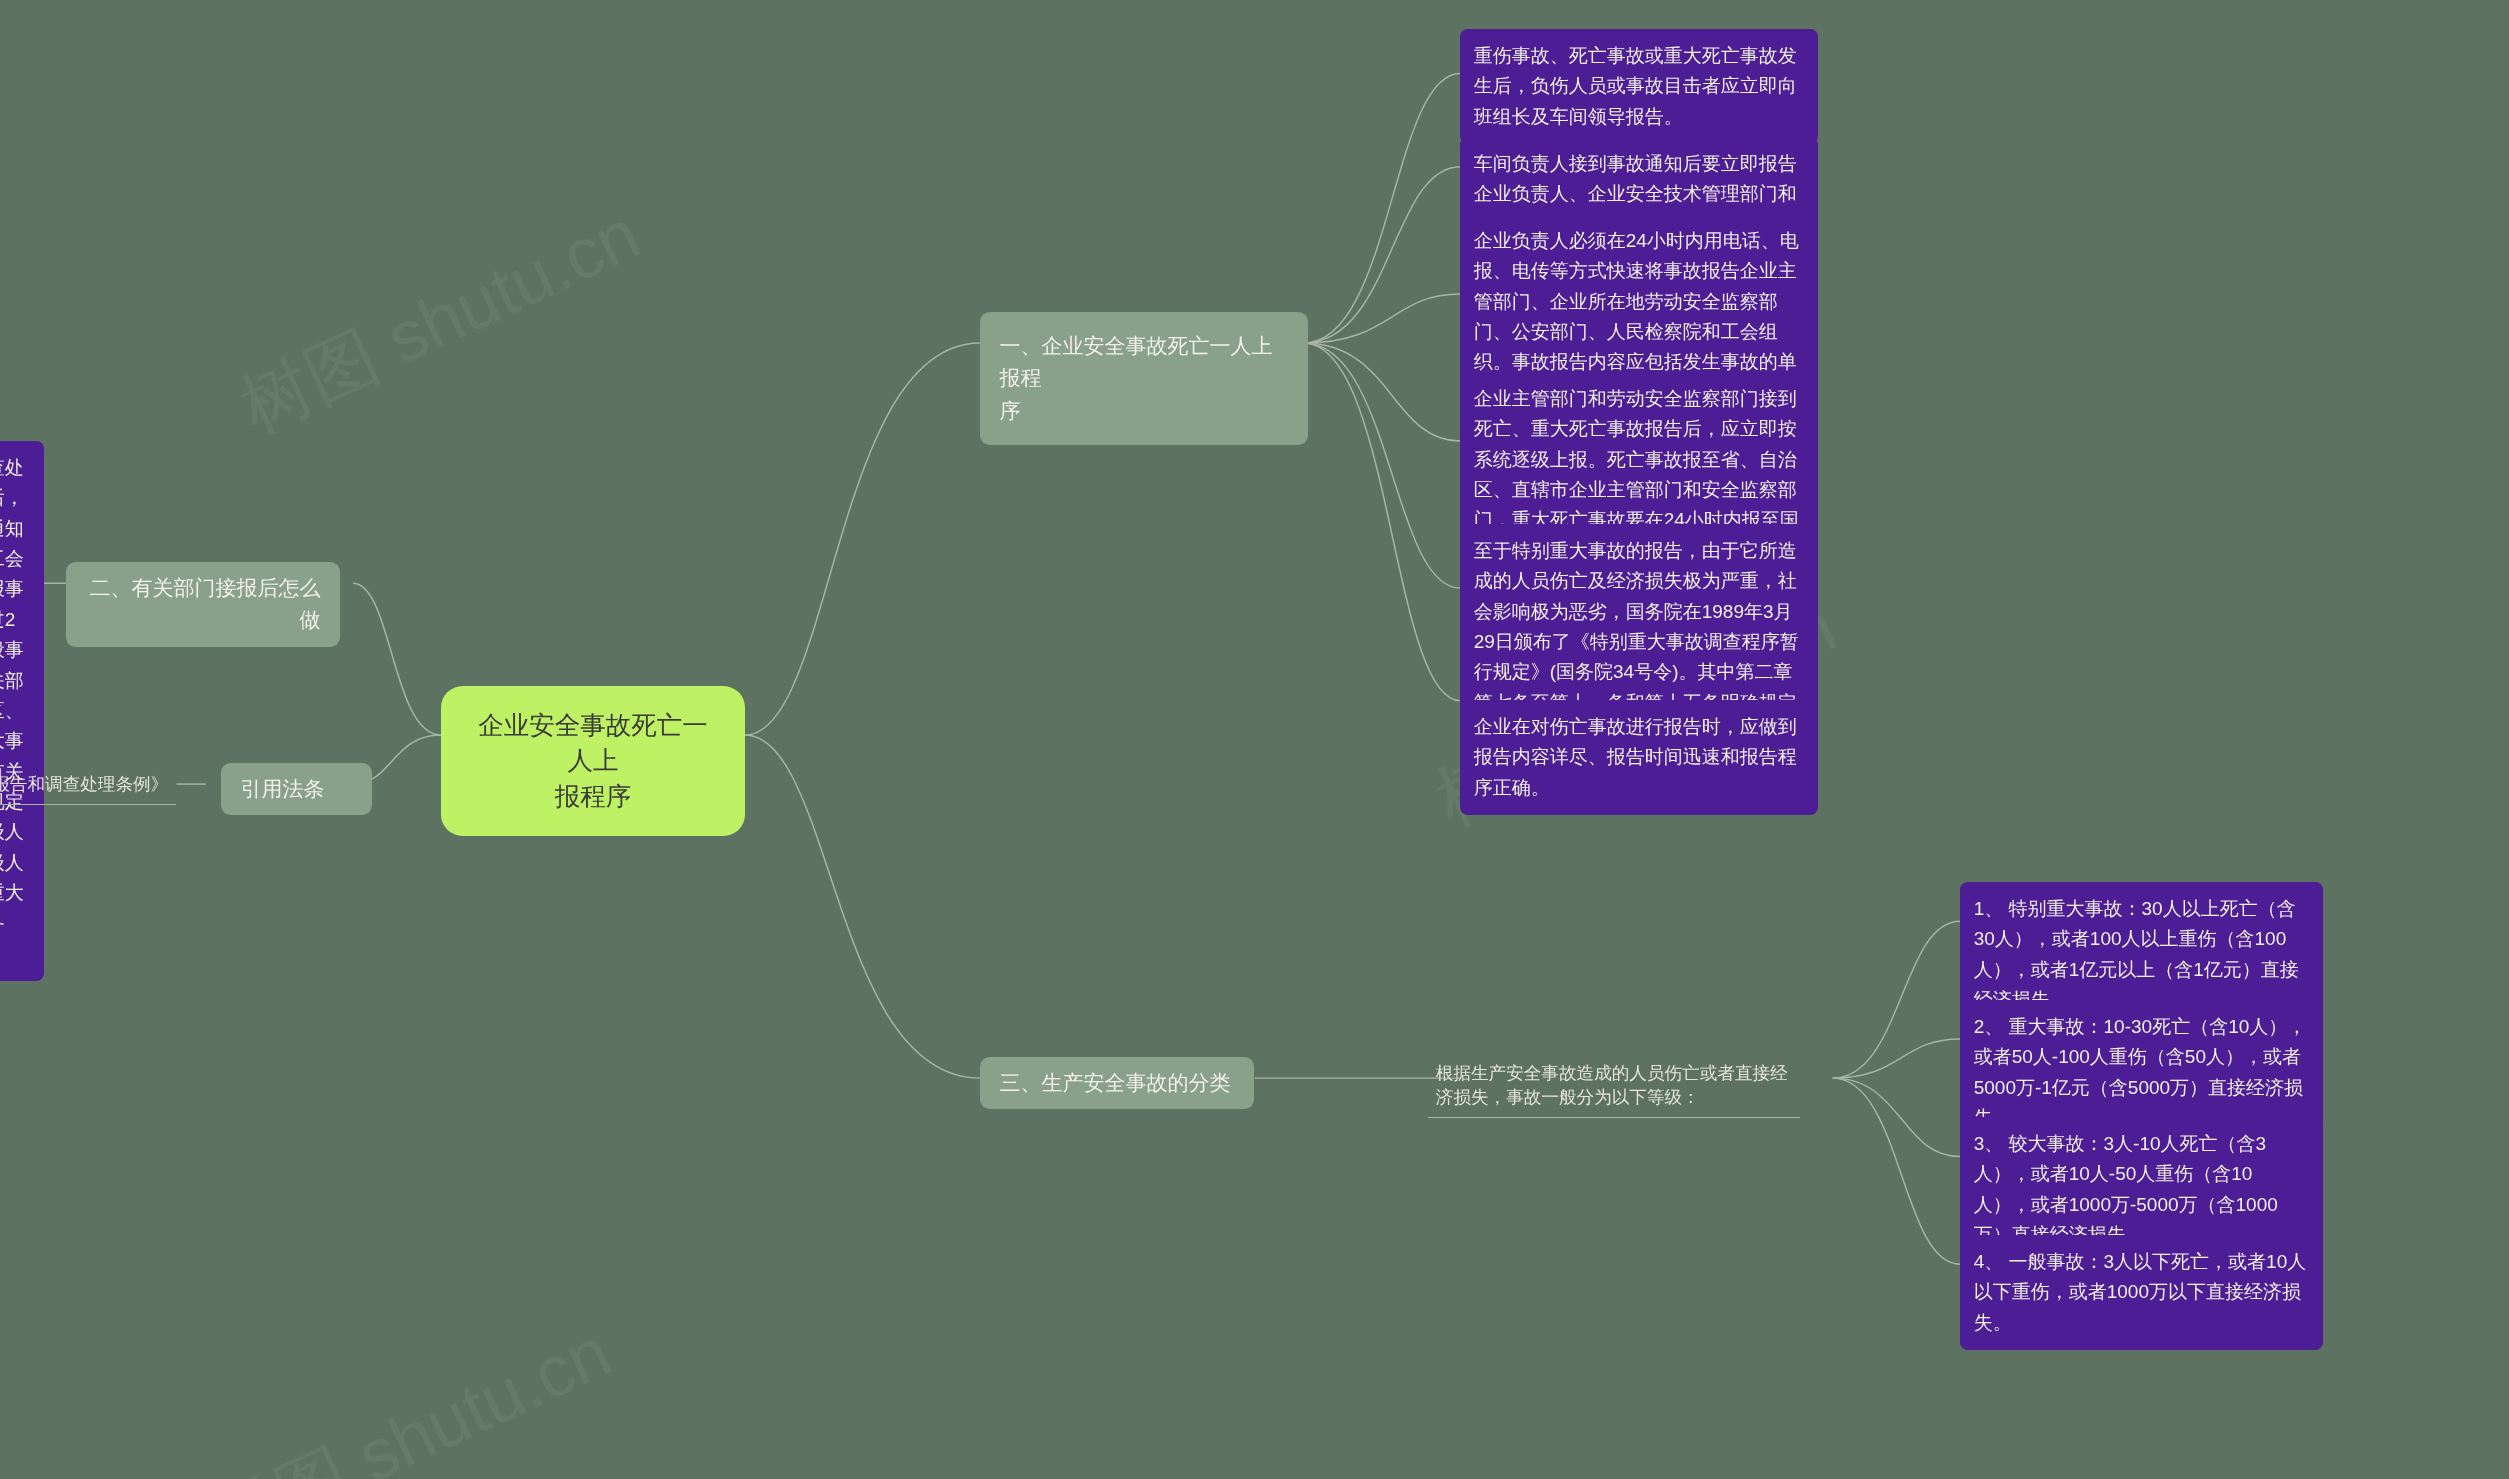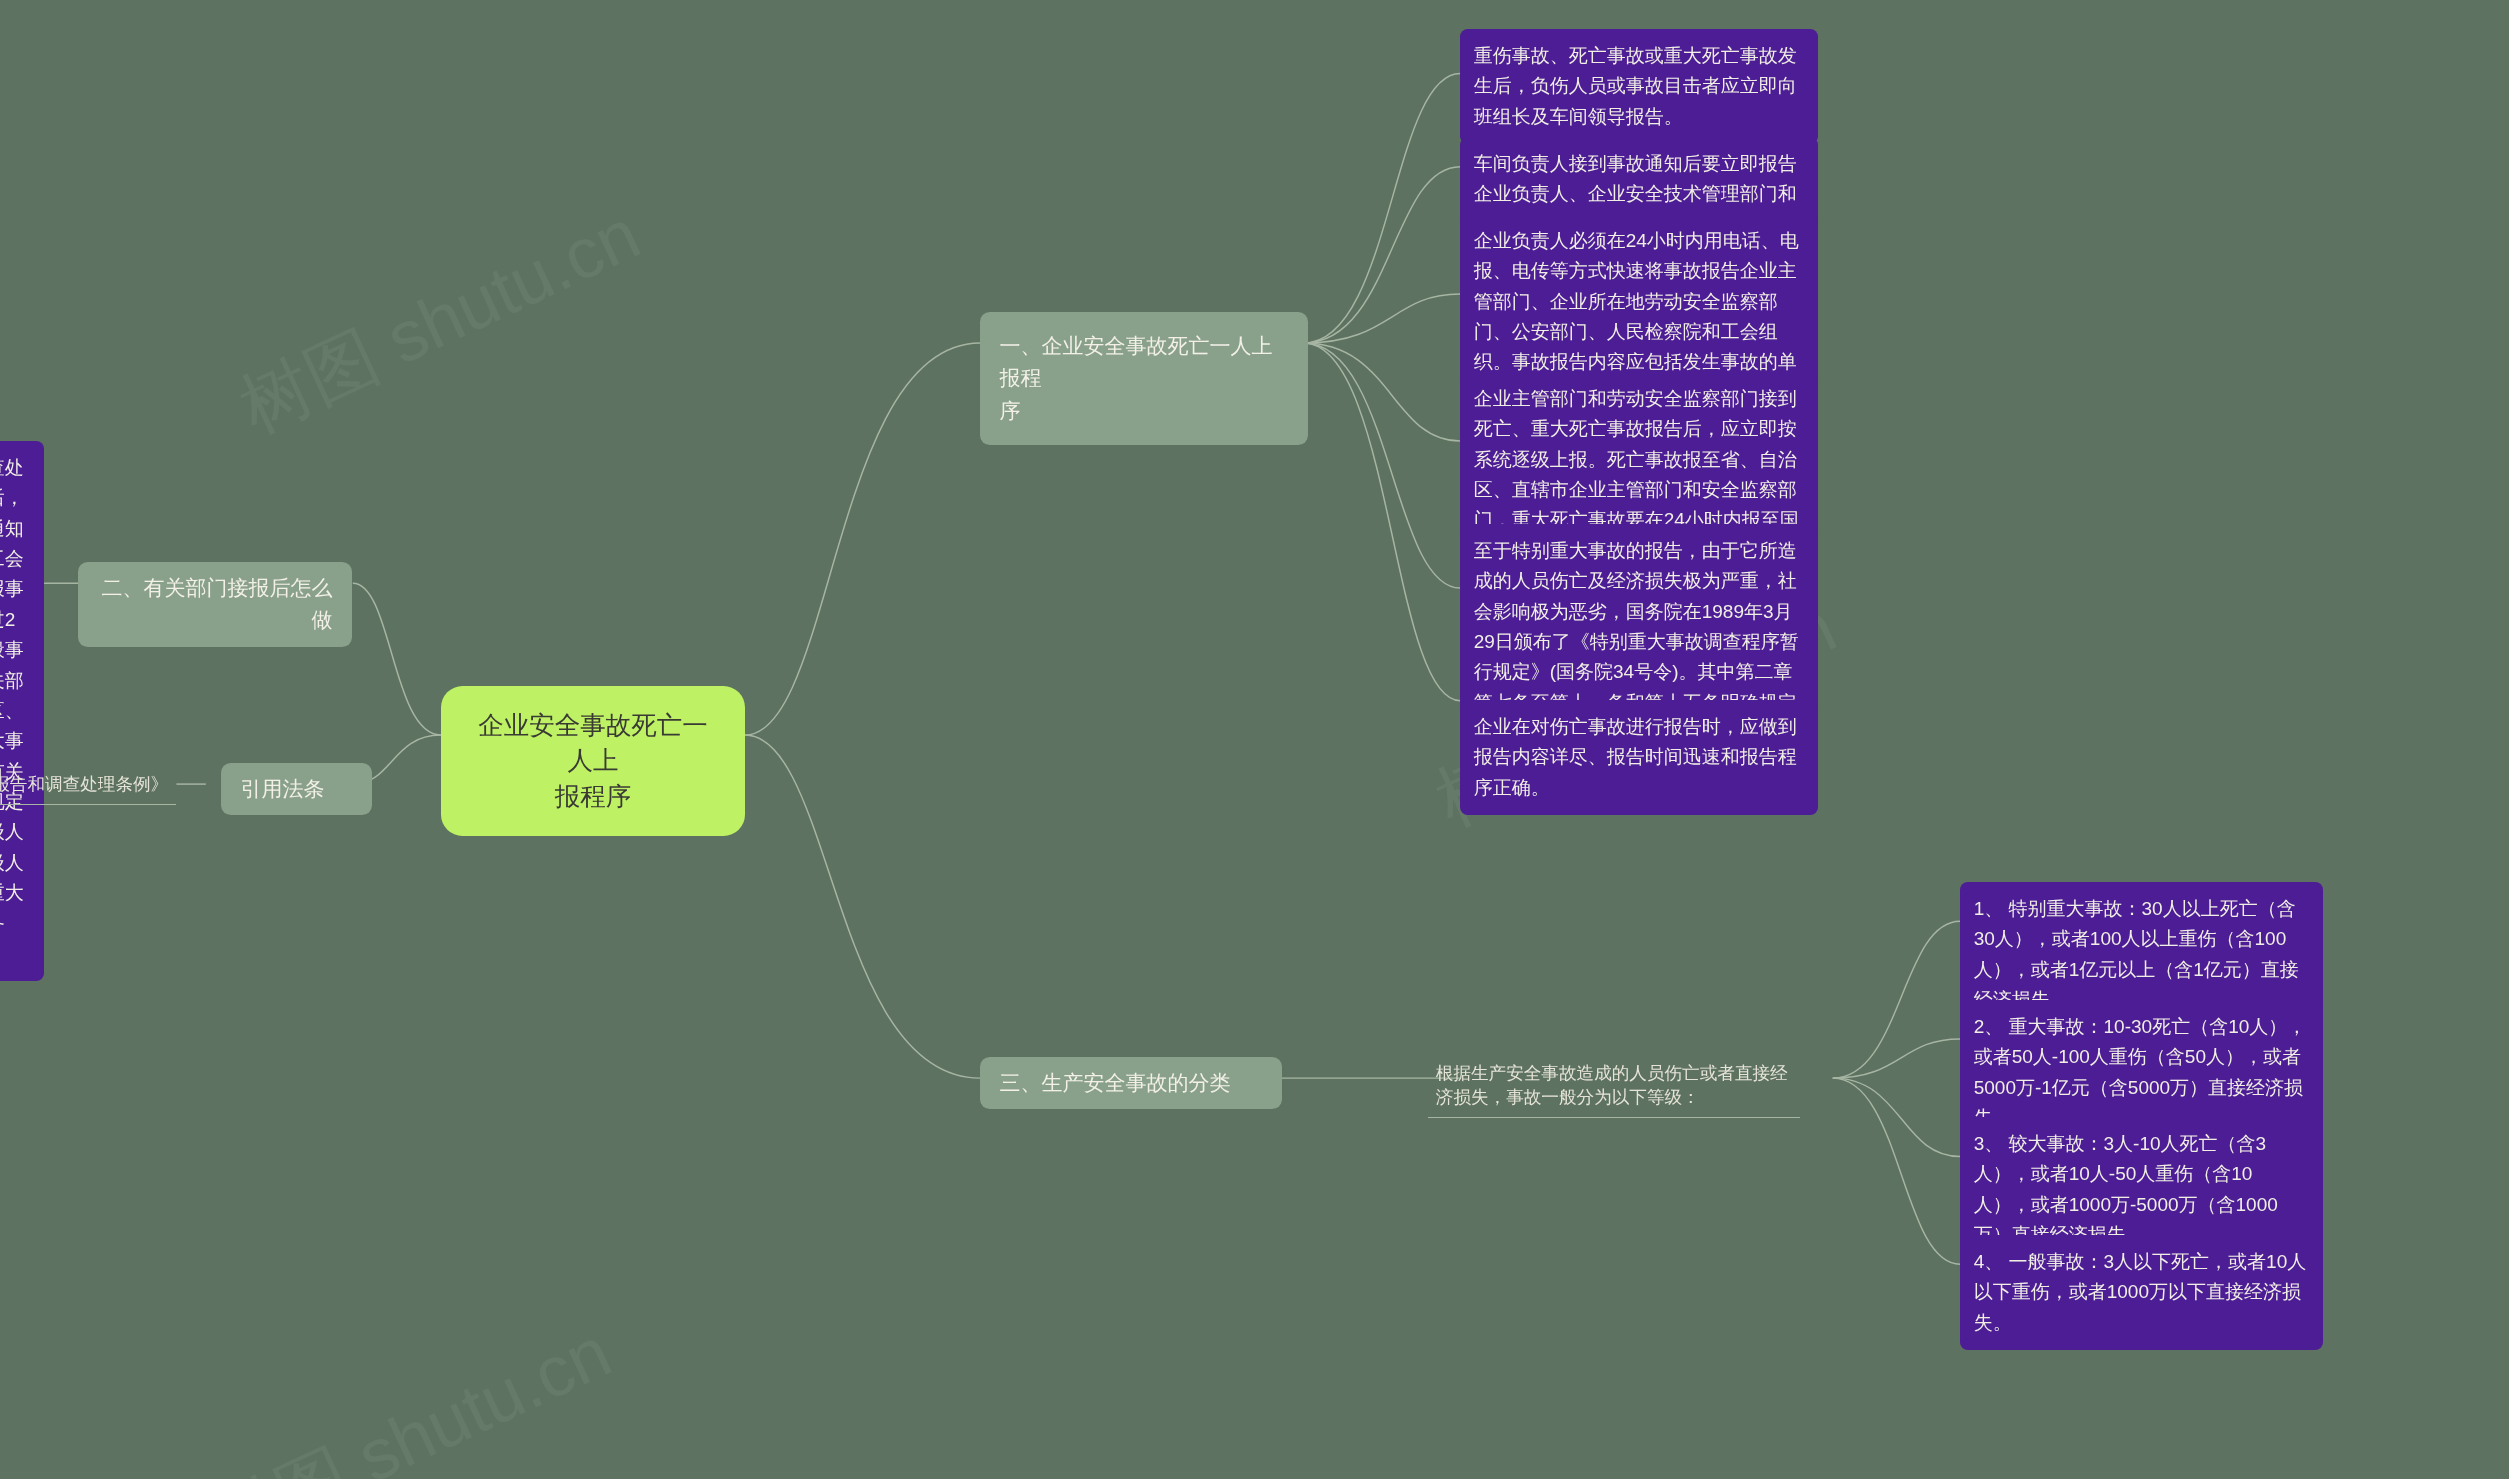--- a/index.html
+++ b/index.html
@@ -121,29 +121,29 @@
   <span>序</span>
 </div>
 
 <div class="node leaf" style="left:1460px; top:29px; width:358px;">重伤事故、死亡事故或重大死亡事故发生后，负伤人员或事故目击者应立即向班组长及车间领导报告。</div>
 <div class="node leaf" style="left:1460px; top:137px; width:358px;">车间负责人接到事故通知后要立即报告企业负责人、企业安全技术管理部门和企业工会。</div>
 <div class="node leaf" style="left:1460px; top:214px; width:358px;">企业负责人必须在24小时内用电话、电报、电传等方式快速将事故报告企业主管部门、企业所在地劳动安全监察部门、公安部门、人民检察院和工会组织。事故报告内容应包括发生事故的单位、事故发生时间、事故地点、伤亡情况、事故简要经过及事故原因初步分析等。</div>
 <div class="node leaf" style="left:1460px; top:372px; width:358px;">企业主管部门和劳动安全监察部门接到死亡、重大死亡事故报告后，应立即按系统逐级上报。死亡事故报至省、自治区、直辖市企业主管部门和安全监察部门，重大死亡事故要在24小时内报至国务院有关主管部门和劳动安全监察部门。</div>
 <div class="node leaf" style="left:1460px; top:524px; width:358px;">至于特别重大事故的报告，由于它所造成的人员伤亡及经济损失极为严重，社会影响极为恶劣，国务院在1989年3月29日颁布了《特别重大事故调查程序暂行规定》(国务院34号令)。其中第二章第七条至第十一条和第十五条明确规定了报告程序与要求。</div>
 <div class="node leaf" style="left:1460px; top:700px; width:358px;">企业在对伤亡事故进行报告时，应做到报告内容详尽、报告时间迅速和报告程序正确。</div>
 
-<div class="node branch" style="left:78px; top:562px; width:274px; text-align:right;">二、有关部门接报后怎么做</div>
+<div class="node branch" style="left:66px; top:562px; width:274px; text-align:right;">二、有关部门接报后怎么做</div>
 
 <div class="node leaf" style="left:-294px; top:441px; width:338px;">依据：《生产安全事故报告和调查处理条例》有关部门接到事故报告后，应当依照规定上报事故情况，并通知公安机关、劳动保障行政部门、工会和人民检察院。有关部门逐级上报事故情况，每级上报的时间不得超过2小时，必要时，可越级上报。一般事故上报至设区的市级人民政府有关部门较大事故逐级上报至省、自治区、直辖市人民政府有关部门特别重大事故、重大事故逐级上报至国务院有关部门报备注：有关部门依照以上规定上报事故情况，应当同时报告本级人民政府。国务院有关部门以及省级人民政府接到发生特别重大事故、重大事故的报告后，应当立即报告国务院。</div>
 
 <div class="node branch" style="left:221px; top:763px; width:151px; text-align:left;">引用法条</div>
 
 <div class="subleaf leaf-underline" style="left:-201px; top:766px; width:377px; text-align:right;">[1]《生产安全事故报告和调查处理条例》</div>
 
-<div class="node branch" style="left:980px; top:1057px; width:302px;">三、生产安全事故的分类</div>
+<div class="node branch" style="left:980px; top:1057px; width:274px;">三、生产安全事故的分类</div>
 
 <div class="subleaf leaf-underline" style="left:1428px; top:1055px; width:372px;">根据生产安全事故造成的人员伤亡或者直接经济损失，事故一般分为以下等级：</div>
 
 <div class="node leaf" style="left:1960px; top:882px; width:363px;">1、 特别重大事故：30人以上死亡（含30人），或者100人以上重伤（含100人），或者1亿元以上（含1亿元）直接经济损失。</div>
 <div class="node leaf" style="left:1960px; top:1000px; width:363px;">2、 重大事故：10-30死亡（含10人），或者50人-100人重伤（含50人），或者5000万-1亿元（含5000万）直接经济损失。</div>
 <div class="node leaf" style="left:1960px; top:1117px; width:363px;">3、 较大事故：3人-10人死亡（含3人），或者10人-50人重伤（含10人），或者1000万-5000万（含1000万）直接经济损失。</div>
 <div class="node leaf" style="left:1960px; top:1235px; width:363px;">4、 一般事故：3人以下死亡，或者10人以下重伤，或者1000万以下直接经济损失。</div>
 
 
 </body></html>

